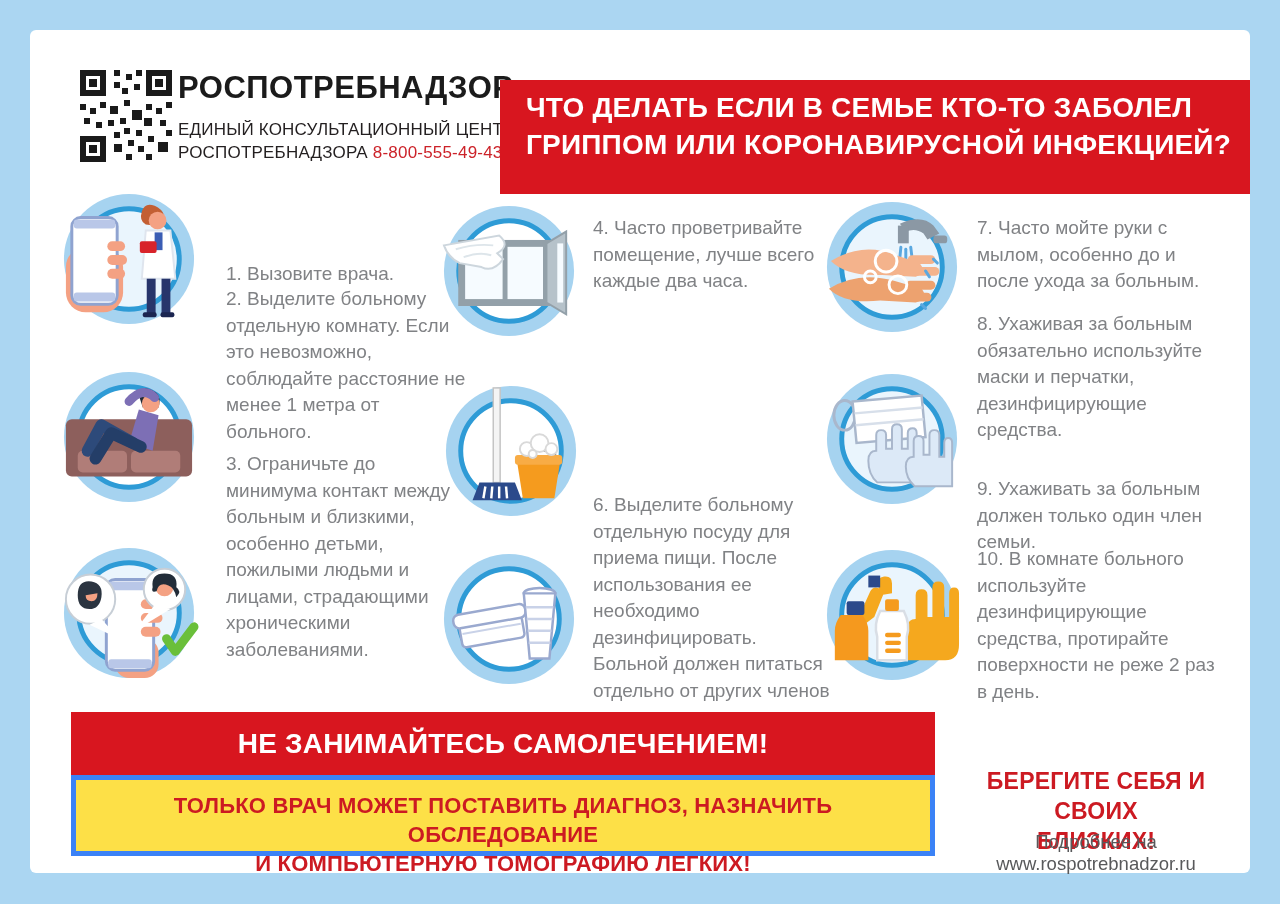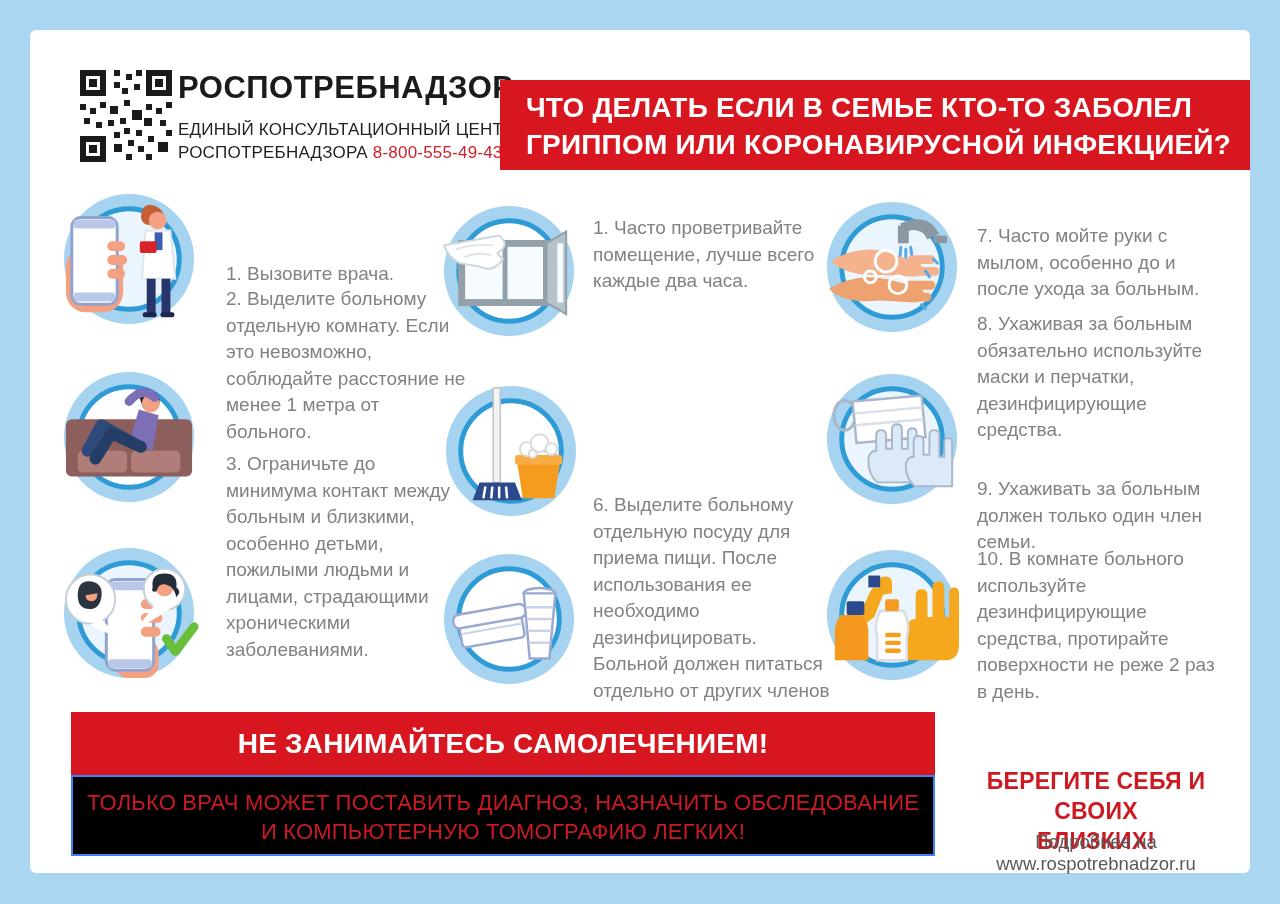--- a/index.html
+++ b/index.html
@@ -9,52 +9,52 @@
 
   
   .qr{position:absolute;left:50px;top:40px;width:92px;height:92px;}
   .brand-title{position:absolute;left:148px;top:40px;font-size:31px;font-weight:bold;color:#1b1b1b;letter-spacing:.5px;}
   .brand-sub{position:absolute;left:148px;font-size:17px;color:#231f20;letter-spacing:.2px;white-space:nowrap;}
   .brand-sub1{top:90px;}
   .brand-sub2{top:113px;}
   .phone{color:#cc2229;}
 
   
-  .title-banner{position:absolute;left:470px;top:50px;width:750px;height:90px;background:#d8161f;color:#fff;
+  .title-banner{position:absolute;left:470px;top:50px;width:750px;height:114px;background:#d8161f;color:#fff;
     font-weight:bold;font-size:28px;line-height:37px;letter-spacing:.2px;padding:9px 0 0 26px;box-sizing:border-box;}
 
   
   .item{position:absolute;font-size:19px;line-height:26.5px;color:#808285;}
   .t1{left:196px;top:188px;width:240px;margin-top:43px;}
   .t2{left:196px;top:256px;width:240px;}
   .t3{left:196px;top:421px;width:240px;}
   .t4{left:563px;top:185px;width:232px;}
   .t5{left:563px;top:303px;width:232px;}
   .t6{left:563px;top:462px;width:240px;}
-  .t7{left:947px;top:185px;width:248px;margin-top:8px;}
+  .t7{left:947px;top:185px;width:248px;}
   .t8{left:947px;top:281px;width:240px;}
   .t9{left:947px;top:426px;width:240px;margin-top:20px;}
   .t10{left:947px;top:516px;width:245px;}
 
   .icon{position:absolute;width:138px;height:138px;overflow:visible;}
   .i1{left:30px;top:160px;}
   .i2{left:30px;top:338px;}
   .i3{left:30px;top:514px;}
   .i4{left:410px;top:172px;}
   .i5{left:412px;top:352px;}
   .i6{left:410px;top:520px;}
   .i7{left:793px;top:168px;}
   .i8{left:793px;top:340px;}
   .i10{left:793px;top:516px;}
 
   
   .warn-banner{position:absolute;left:41px;top:682px;width:864px;height:63px;background:#d8161f;color:#fff;
     font-weight:bold;font-size:28px;line-height:63px;text-align:center;letter-spacing:.2px;}
-  .doctor-banner{position:absolute;left:41px;top:745px;width:864px;height:81px;background:#000000;border:2px solid #3b82f6;
-    box-sizing:border-box;color:#cc1a22;font-weight:normal;font-size:22px;line-height:29px;text-align:center;padding-top:11px;letter-spacing:.2px;}
+  .doctor-banner{position:absolute;left:41px;top:745px;width:864px;height:81px;background:#fde047;border:5px solid #3b82f6;
+    box-sizing:border-box;color:#cc1a22;font-weight:bold;font-size:22px;line-height:29px;text-align:center;padding-top:11px;letter-spacing:.2px;}
   .care-note{position:absolute;left:915px;top:736px;width:302px;text-align:center;color:#cc1a22;
     font-weight:bold;font-size:23px;line-height:30px;letter-spacing:.2px;}
   .more-info{position:absolute;left:912px;top:801px;width:308px;text-align:center;color:#58595b;font-size:18.5px;}
 </style>
 </head>
 <body>
 
 <div class="poster">
   <div class="card">
 
@@ -283,21 +283,21 @@
       <g fill="#f59b1e">
           <rect x="63" y="88" width="16" height="4.5" rx="2"></rect>
           <rect x="63" y="96" width="16" height="4.5" rx="2"></rect>
           <rect x="63" y="104" width="16" height="4.5" rx="2"></rect>
         </g>
     </svg>
 
     <div class="item t1">1. Вызовите врача.</div>
     <div class="item t2">2. Выделите больному отдельную комнату. Если это невозможно, соблюдайте расстояние не менее 1 метра от больного.</div>
     <div class="item t3">3. Ограничьте до минимума контакт между больным и близкими, особенно детьми, пожилыми людьми и лицами, страдающими хроническими заболеваниями.</div>
-    <div class="item t4">1. Часто проветривайте помещение, лучше всего каждые два часа.</div>
+    <div class="item t4">4. Часто проветривайте помещение, лучше всего каждые два часа.</div>
     <div class="item t6">6. Выделите больному отдельную посуду для приема пищи. После использования ее необходимо дезинфицировать. Больной должен питаться отдельно от других членов семьи.</div>
     <div class="item t7">7. Часто мойте руки с мылом, особенно до и после ухода за больным.</div>
     <div class="item t8">8. Ухаживая за больным обязательно используйте маски и перчатки, дезинфицирующие средства.</div>
     <div class="item t9">9. Ухаживать за больным должен только один член семьи.</div>
     <div class="item t10">10. В комнате больного используйте дезинфицирующие средства, протирайте поверхности не реже 2 раз в день.</div>
 
     <div class="warn-banner">НЕ ЗАНИМАЙТЕСЬ САМОЛЕЧЕНИЕМ!</div>
     <div class="doctor-banner">
       <div>ТОЛЬКО ВРАЧ МОЖЕТ ПОСТАВИТЬ ДИАГНОЗ, НАЗНАЧИТЬ ОБСЛЕДОВАНИЕ</div>
       <div>И КОМПЬЮТЕРНУЮ ТОМОГРАФИЮ ЛЕГКИХ!</div>

